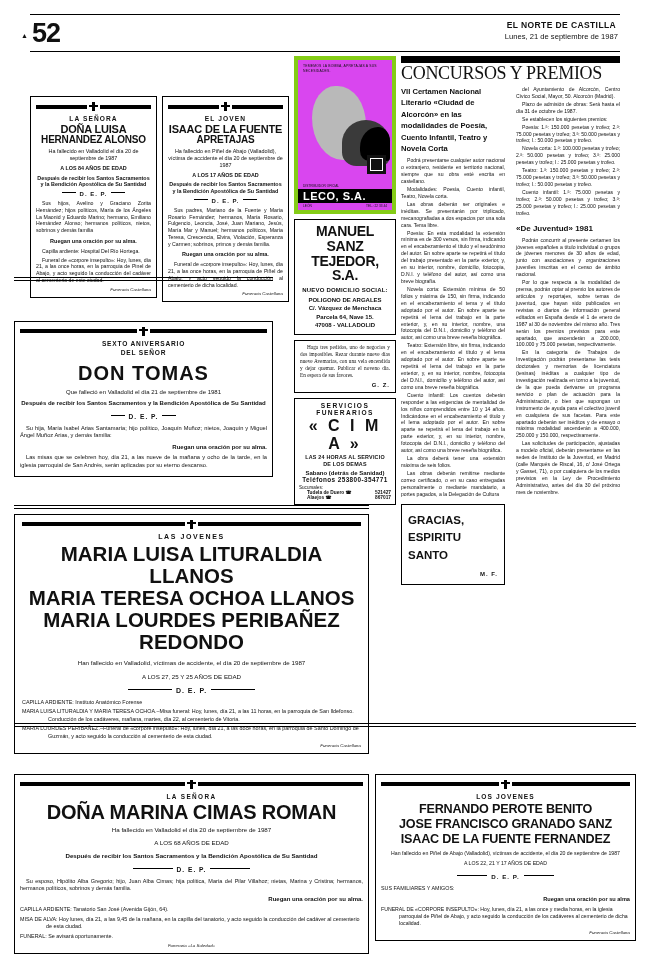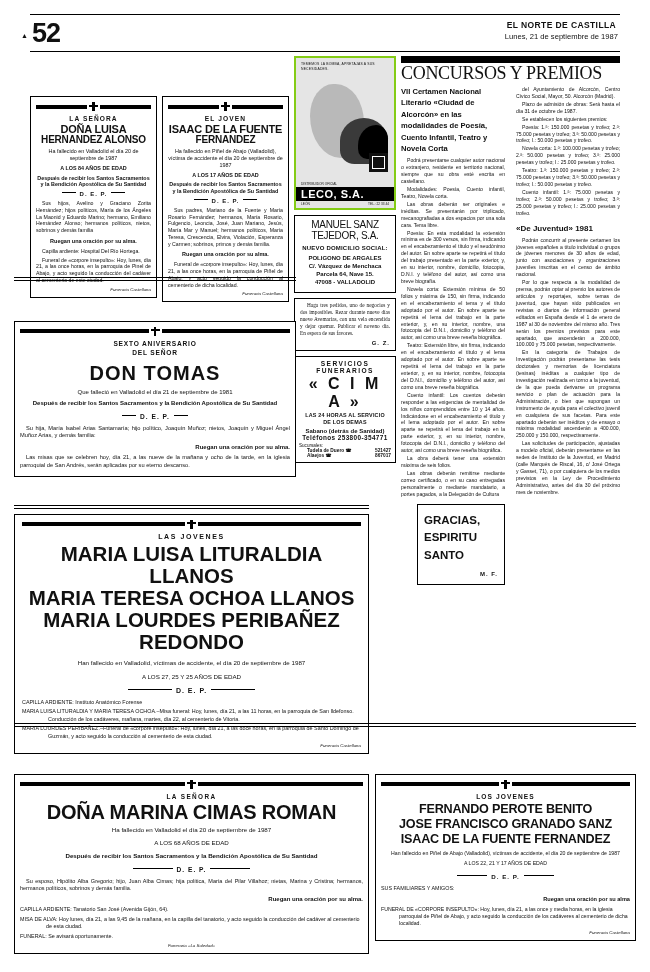--- a/index.html
+++ b/index.html
@@ -46,36 +46,36 @@
   .col-a{width:127px;flex:0 0 127px;}
   .col-b{width:127px;flex:0 0 127px;}
   .col-c{width:102px;flex:0 0 102px;}
   .col-d{flex:1 1 auto;}
 
   
   .obit-small .nm{font-size:11px;}
   .obit-small .nm.l2{font-size:10px;}
 
   
-  .leco{border:2px solid #84cc16;height:150px;position:relative;overflow:hidden;background:#e5e5e5;}
+  .leco{border:4px solid #84cc16;height:150px;position:relative;overflow:hidden;background:#d946ef;}
   .leco-top{font-size:3.4px;line-height:1.5;padding:4px 5px;letter-spacing:.2px;}
   .leco-art{position:absolute;left:0;right:0;top:20px;bottom:30px;}
   .leco-art .blob1{position:absolute;left:14px;top:6px;width:54px;height:74px;background:#b9b9b9;border-radius:45% 55% 40% 60%;}
   .leco-art .blob2{position:absolute;left:44px;top:40px;width:48px;height:46px;background:#3a3a3a;border-radius:50% 50% 20% 30%;}
   .leco-art .blob3{position:absolute;left:62px;top:47px;width:30px;height:34px;background:#000;border-radius:60% 40% 10% 30%;}
   .leco-art .sq{position:absolute;right:6px;bottom:6px;width:19px;height:19px;background:#111;}
   .leco-art .sq i{position:absolute;inset:3px;border:1px solid #fff;display:block;}
   .leco-bot{position:absolute;left:0;right:0;bottom:0;}
   .leco-tag{font-size:3.2px;padding:0 5px 1px 5px;}
   .leco-name{background:#000;color:#fff;font-size:11px;font-weight:bold;letter-spacing:.5px;padding:1px 5px;}
   .leco-foot{font-size:3.2px;display:flex;justify-content:space-between;padding:1px 5px 2px 5px;}
 
   
   .msanz{border:1px solid #000;margin-top:5px;padding:4px 4px 5px 4px;text-align:center;}
-  .msanz .t1{font-size:10px;font-weight:normal;line-height:1.06;letter-spacing:-.3px;}
+  .msanz .t1{font-size:14px;font-weight:bold;line-height:1.06;letter-spacing:-.3px;}
   .msanz .t2{font-size:6px;font-weight:bold;margin-top:4px;letter-spacing:.2px;}
   .msanz .t3{font-size:6px;font-weight:bold;line-height:1.35;margin-top:3px;}
 
   
   .sclara{border:1px solid #000;margin-top:5px;padding:3px 5px 4px 5px;}
   .sclara h3{margin:0 0 2px 0;font-size:12px;font-weight:bold;text-align:center;letter-spacing:-.2px;
     font-family:"Liberation Serif",serif;}
   .sclara p{margin:0;font-size:5.3px;line-height:1.34;text-align:justify;text-indent:7px;
     font-family:"Liberation Serif",serif;}
   .sclara .sig{text-align:right;font-size:6px;font-weight:bold;margin-top:3px;letter-spacing:1px;}
@@ -95,21 +95,21 @@
   .conc-head{background:#000;height:7px;margin-bottom:0;}
   .conc-title{font-family:"Liberation Serif",serif;font-size:18px;line-height:1;margin:1px 0 4px 0;letter-spacing:-.3px;}
   .conc-cols{display:flex;gap:11px;}
   .conc-c{flex:1 1 0;min-width:0;}
   .conc-sub{font-size:7.6px;font-weight:bold;line-height:1.5;margin:0 0 3px 0;}
   .ctext{font-size:5.1px;line-height:1.36;text-align:justify;}
   .ctext p{margin:0 0 1px 0;text-indent:6px;}
   .jv-head{font-size:8px;font-weight:bold;margin:7px 0 4px 0;}
 
   
-  .gracias{border:1.1px solid #000;margin:6px 0 0 16px;padding:7px 6px 5px 6px;}
+  .gracias{border:1.1px solid #000;margin:6px 0 0 0;padding:7px 6px 5px 6px;}
   .gracias div{font-size:11.5px;font-weight:bold;line-height:1.55;}
   .gracias .sig{text-align:right;font-size:6px;font-weight:bold;letter-spacing:1px;margin-top:5px;}
   .bigbox{border:1.1px solid #000;padding:4px 7px 5px 7px;}
   .bigbox .lbl{font-size:7px;letter-spacing:1.6px;margin-bottom:3px;}
   .jov-names{text-align:center;font-weight:bold;line-height:1.08;}
   .jov-names .n1{font-size:20.5px;letter-spacing:0px;}
   .jov-names .n2{font-size:20.5px;}
   .jov-names .n3{font-size:20.5px;}
   .bigbox .sub{font-size:6.2px;margin-top:5px;line-height:1.5;}
   .bigbox .dep{font-size:7px;margin:5px 0 5px 0;}
@@ -177,21 +177,21 @@
 
     <div class="col-b">
       <div class="obit-box obit-small">
         <div class="cross-bar">
           <span class="bar"></span>
             <span class="cr"></span>
             <span class="bar"></span>
         </div>
         <div class="lbl">EL JOVEN</div>
         <div class="nm">ISAAC DE LA FUENTE</div>
-        <div class="nm l2">FERNANDEZ</div>
+        <div class="nm l2">APRETAJAS</div>
         <div class="sub">Ha fallecido en Piñel de Abajo (Valladolid), víctima de accidente el día 20 de septiembre de 1987</div>
         <div class="sub" style="font-weight:bold;">A LOS 17 AÑOS DE EDAD</div>
         <div class="sub" style="font-weight:bold;">Después de recibir los Santos Sacramentos y la Bendición Apostólica de Su Santidad</div>
         <div class="dep"><span class="dash"></span><span>D. E. P.</span><span class="dash"></span></div>
         <div class="body-t">
             <p>Sus padres, Mariano de la Fuente y María Rosario Fernández; hermanos, María Rosario, Fulgencio, Leoncia, José, Juan Mariano, Jesús, María Mar y Manuel; hermanos políticos, María Teresa, Crescencia, Elvira, Violación, Esperanza y Carmen; sobrinos, primos y demás familia.</p>
           </div>
         <div class="pray">Ruegan una oración por su alma.</div>
         <div class="body-t">
             <p>Funeral de «corpore insepulto»: Hoy, lunes, día 21, a las once horas, en la parroquia de Piñel de Abajo, y acto seguido la conducción al cementerio de dicha localidad.</p>
@@ -295,21 +295,21 @@
             <p>Podrán concurrir al presente certamen los jóvenes españoles a título individual o grupos de jóvenes menores de 30 años de edad, junto con asociaciones y organizaciones juveniles inscritas en el censo de ámbito nacional.</p>
             <p>Por lo que respecta a la modalidad de prensa, podrán optar al premio los autores de artículos y reportajes, sobre temas de juventud, que hayan sido publicados en revistas o diarios de información general editados en España desde el 1 de enero de 1987 al 30 de noviembre del mismo año. Tres serán los premios previstos para este apartado, que ascenderán a 200.000, 100.000 y 75.000 pesetas, respectivamente.</p>
             <p>En la categoría de Trabajos de Investigación podrán presentarse las tesis doctorales y memorias de licenciatura (tesinas) inéditas a cualquier tipo de investigación realizada en torno a la juventud, de la que pueda derivarse un programa servicio o plan de actuación para la Administración, o bien que supongan un instrumento de ayuda para el colectivo juvenil en cualquiera de sus facetas. Para este apartado deberán ser inéditos y de ensayo o máxima modalidad ascenderán a 400.000, 250.000 y 150.000, respectivamente.</p>
             <p>Las solicitudes de participación, ajustadas a modelo oficial, deberán presentarse en las sedes de Instituto de la Juventud, en Madrid (calle Marqués de Riscal, 16, c/ José Ortega y Gasset, 71), o por cualquiera de los medios previstos en la Ley de Procedimiento Administrativo, antes del día 30 del próximo mes de noviembre.</p>
           </div>
         </div>
       </div>
     </div>
   </div>
 
-  <div style="position:absolute;left:14px;top:272px;width:282px;">
+  <div style="position:absolute;left:14px;top:272px;width:259px;">
     <div class="midrules"></div>
     <div class="obit-box">
       <div class="cross-bar">
         <span class="bar"></span>
           <span class="cr"></span>
           <span class="bar"></span>
       </div>
       <div class="lbl" style="letter-spacing:.8px;">SEXTO ANIVERSARIO</div>
       <div class="lbl" style="letter-spacing:.8px;">DEL SEÑOR</div>
       <div class="nm" style="font-size:20px;margin-top:7px;letter-spacing:1px;">DON TOMAS</div>

